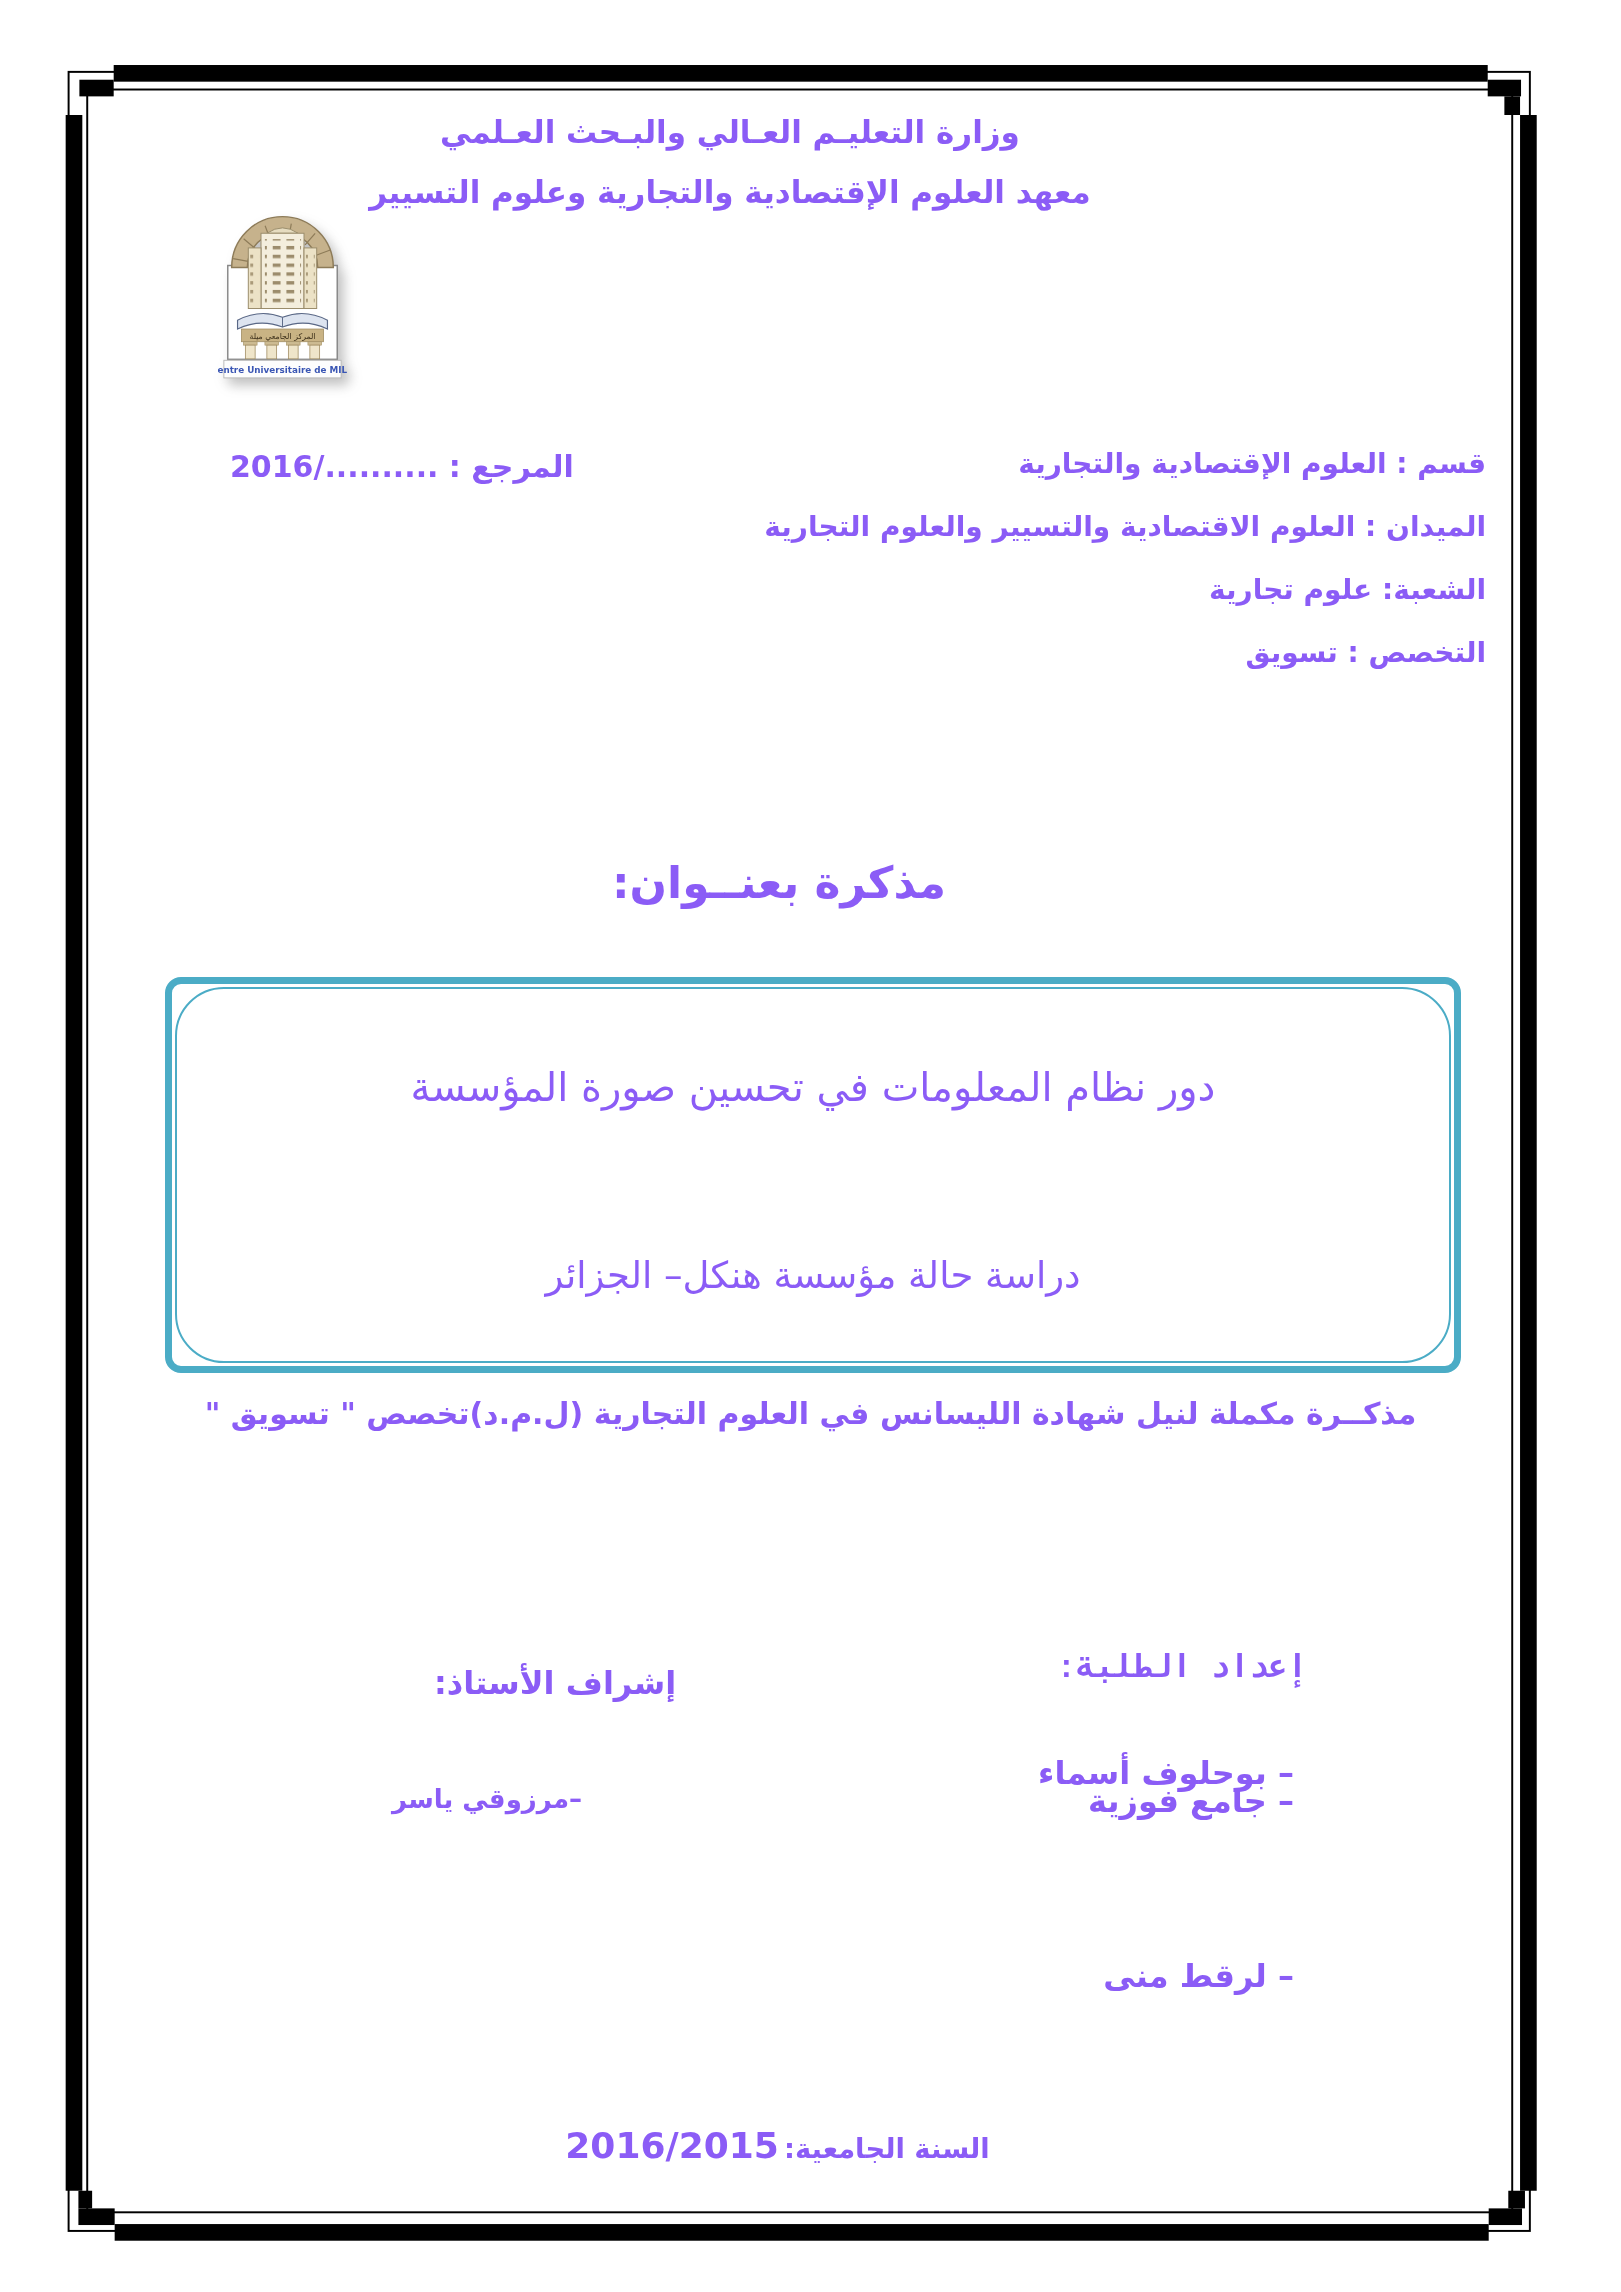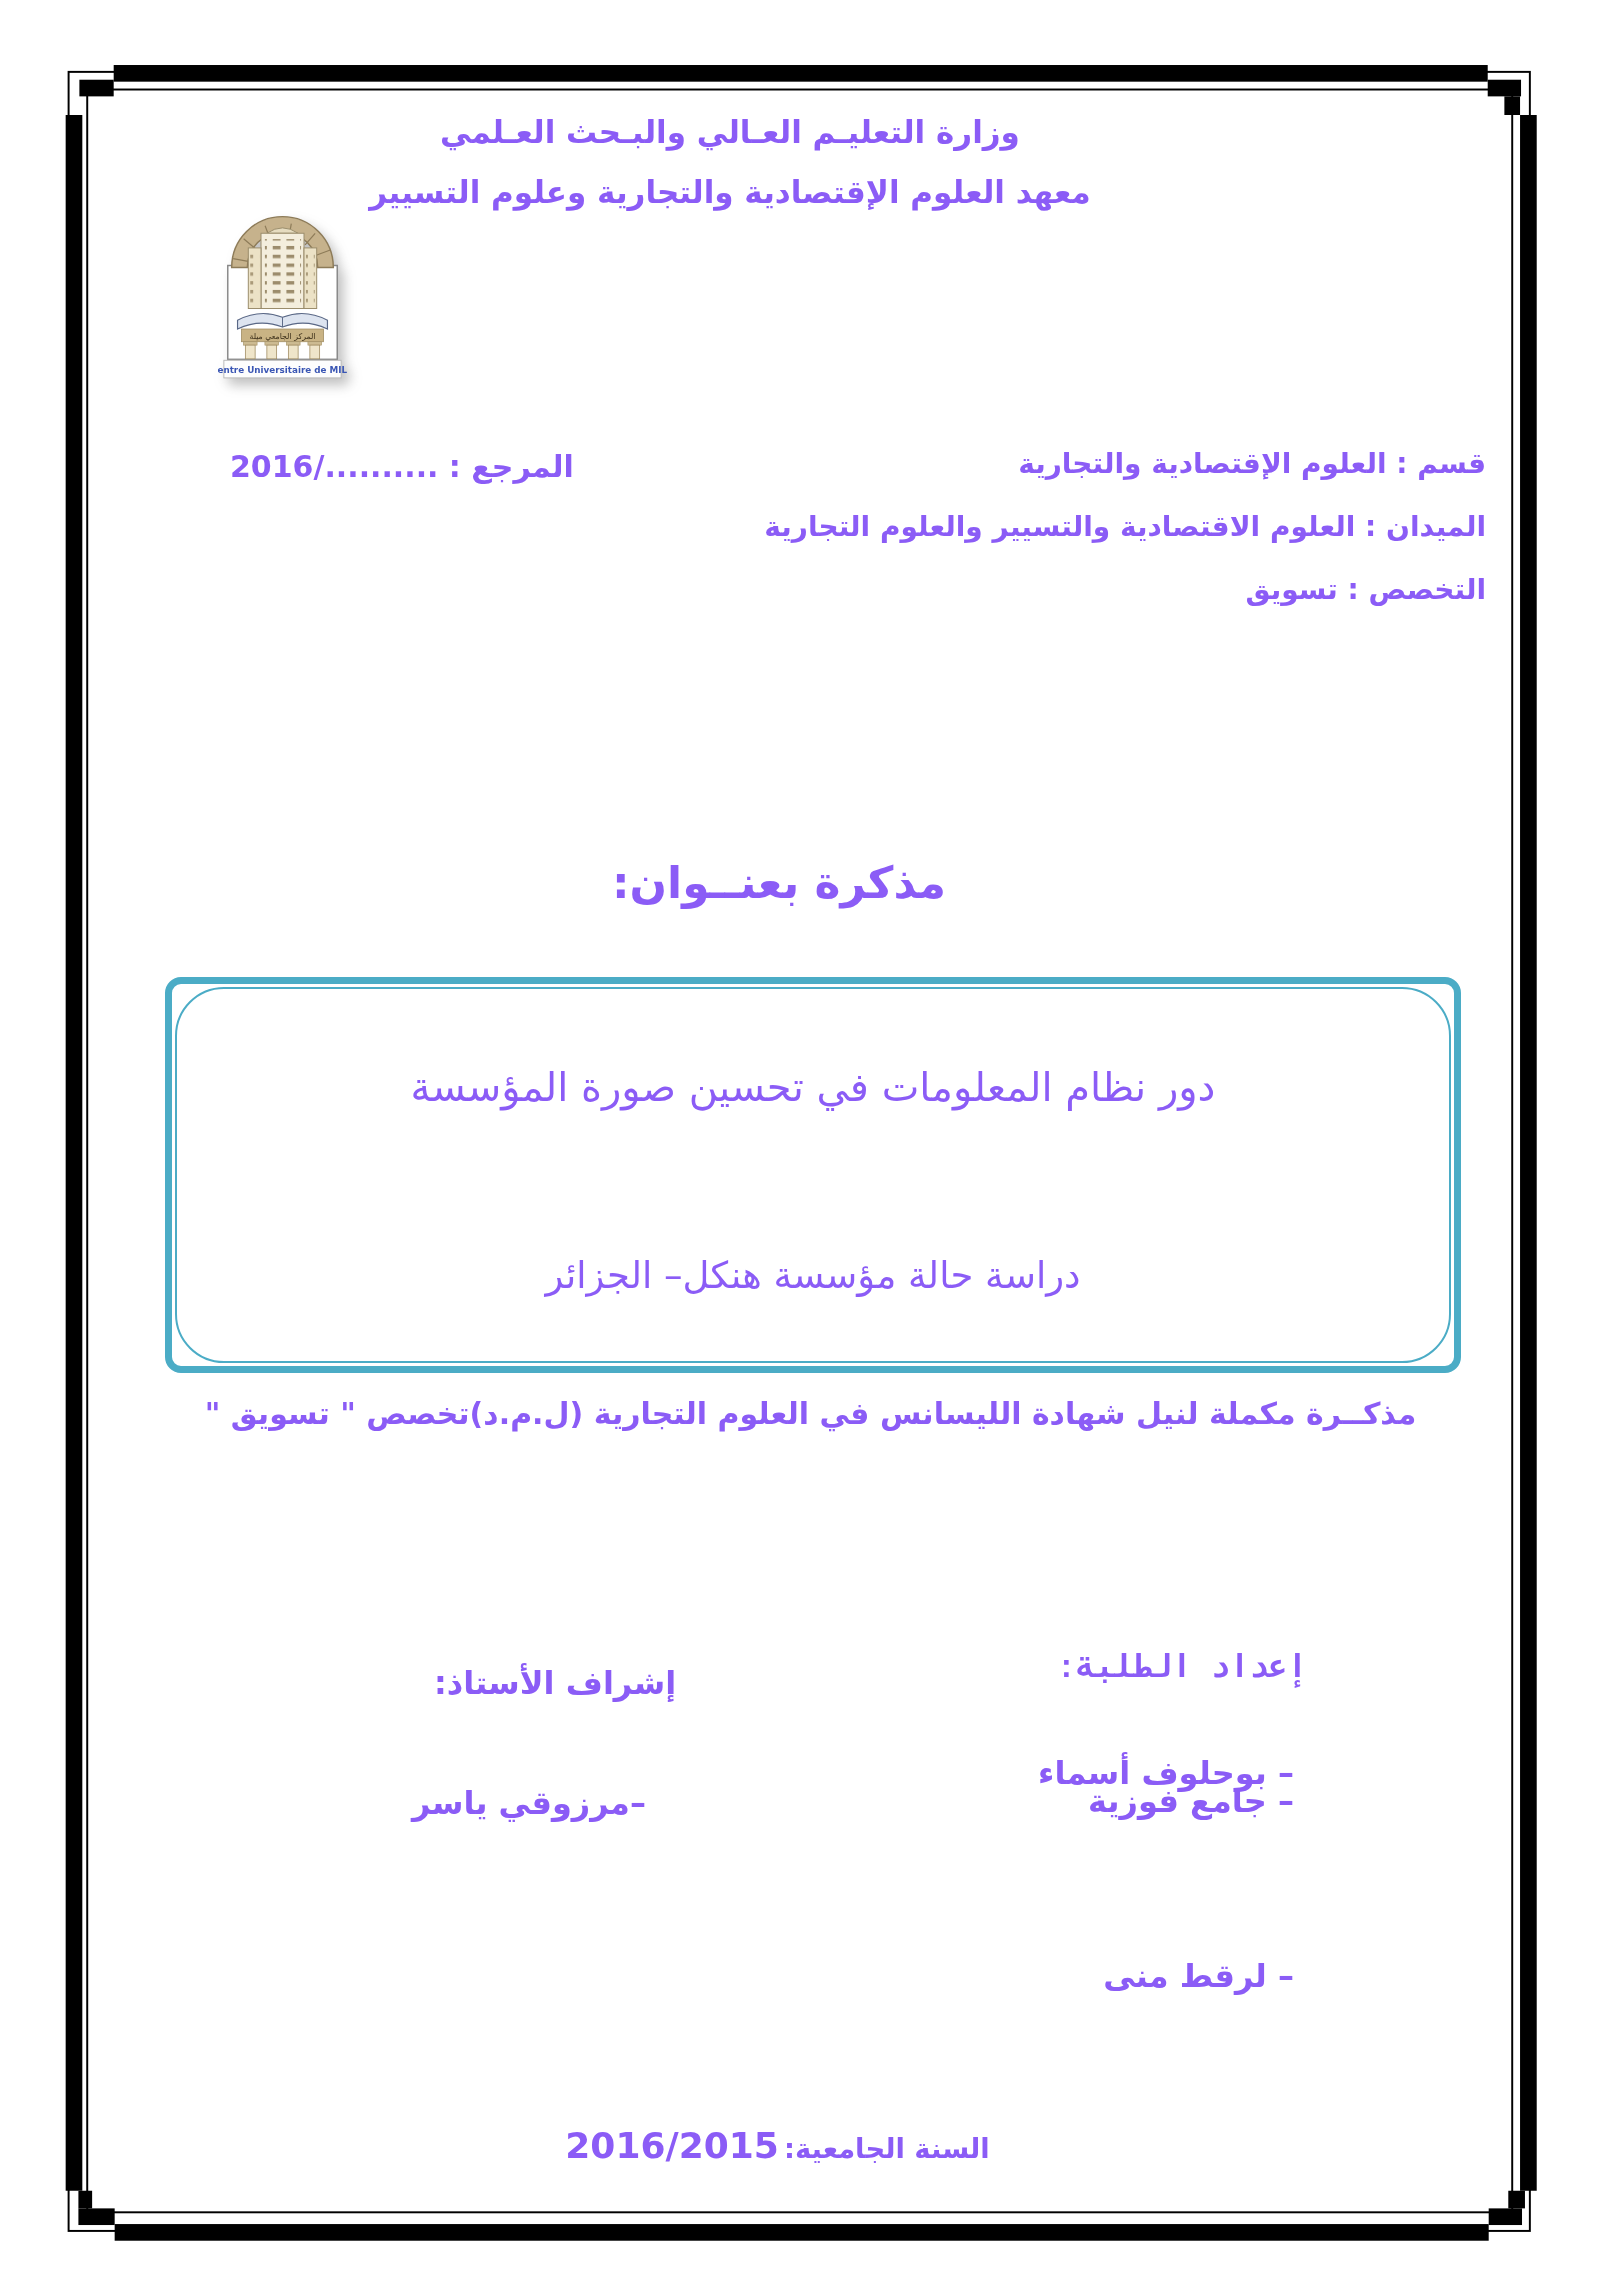--- a/index.html
+++ b/index.html
@@ -48,21 +48,21 @@
   .subtitle{
     top:1396px;left:0;width:1621px;text-align:center;
     font-weight:bold;font-size:30px;
   }
   .students-label{top:1647px;right:314px;font-weight:bold;font-size:32px;font-family:Liberation Mono, monospace;}
   .student-name{right:327px;font-weight:bold;font-size:32px;}
   .sn-0{top:1754px;}
   .sn-1{top:1782px;}
   .sn-2{top:1957px;}
   .supervisor-label{top:1664px;left:434px;font-weight:bold;font-size:32px;}
-  .supervisor-name{top:1784px;left:412px;font-weight:bold;font-size:32px;}
+  .supervisor-name{top:1784px;left:392px;font-weight:bold;font-size:26px;}
   .footer{top:2125px;left:8px;width:1539px;text-align:center;}
   .footer .flabel{font-size:27.4px;font-weight:bold;}
   .footer .fyear{font-size:36px;font-weight:bold;}
 </style>
 </head>
 <body>
 
 <div class="page">
 
   <svg class="frame" width="1621" height="2293" viewBox="0 0 1654 2339" aria-hidden="true">
@@ -138,20 +138,21 @@
       <rect x="94" y="155.5" width="10" height="14" fill="#efe5ca" stroke="#a08d62" stroke-width="0.8"></rect>
     </g>
 
     <rect x="6" y="171" width="120" height="18" fill="#fdfdfd" stroke="#bbb" stroke-width="1"></rect>
     <text x="66" y="184" font-size="9" font-weight="bold" fill="#3a56b4" text-anchor="middle" font-family="DejaVu Sans, sans-serif">Centre Universitaire de MILA</text>
   </svg>
 
   <div class="abs info-block">
     <div>قسم : العلوم الإقتصادية والتجارية</div>
     <div>الميدان : العلوم الاقتصادية والتسيير والعلوم التجارية</div>
+    <div>الشعبة: علوم تجارية</div>
     <div>التخصص : تسويق</div>
   </div>
 
   <div class="abs reference">المرجع :  ........../2016</div>
 
   <div class="abs memo-heading">مذكرة بعنــوان:</div>
 
   <div class="abs title-box" style="border-color: rgb(75, 172, 198);">
     <div class="abs box-line1">دور نظام المعلومات في تحسين صورة المؤسسة</div>
     <div class="abs box-line2">دراسة حالة مؤسسة هنكل– الجزائر</div>

